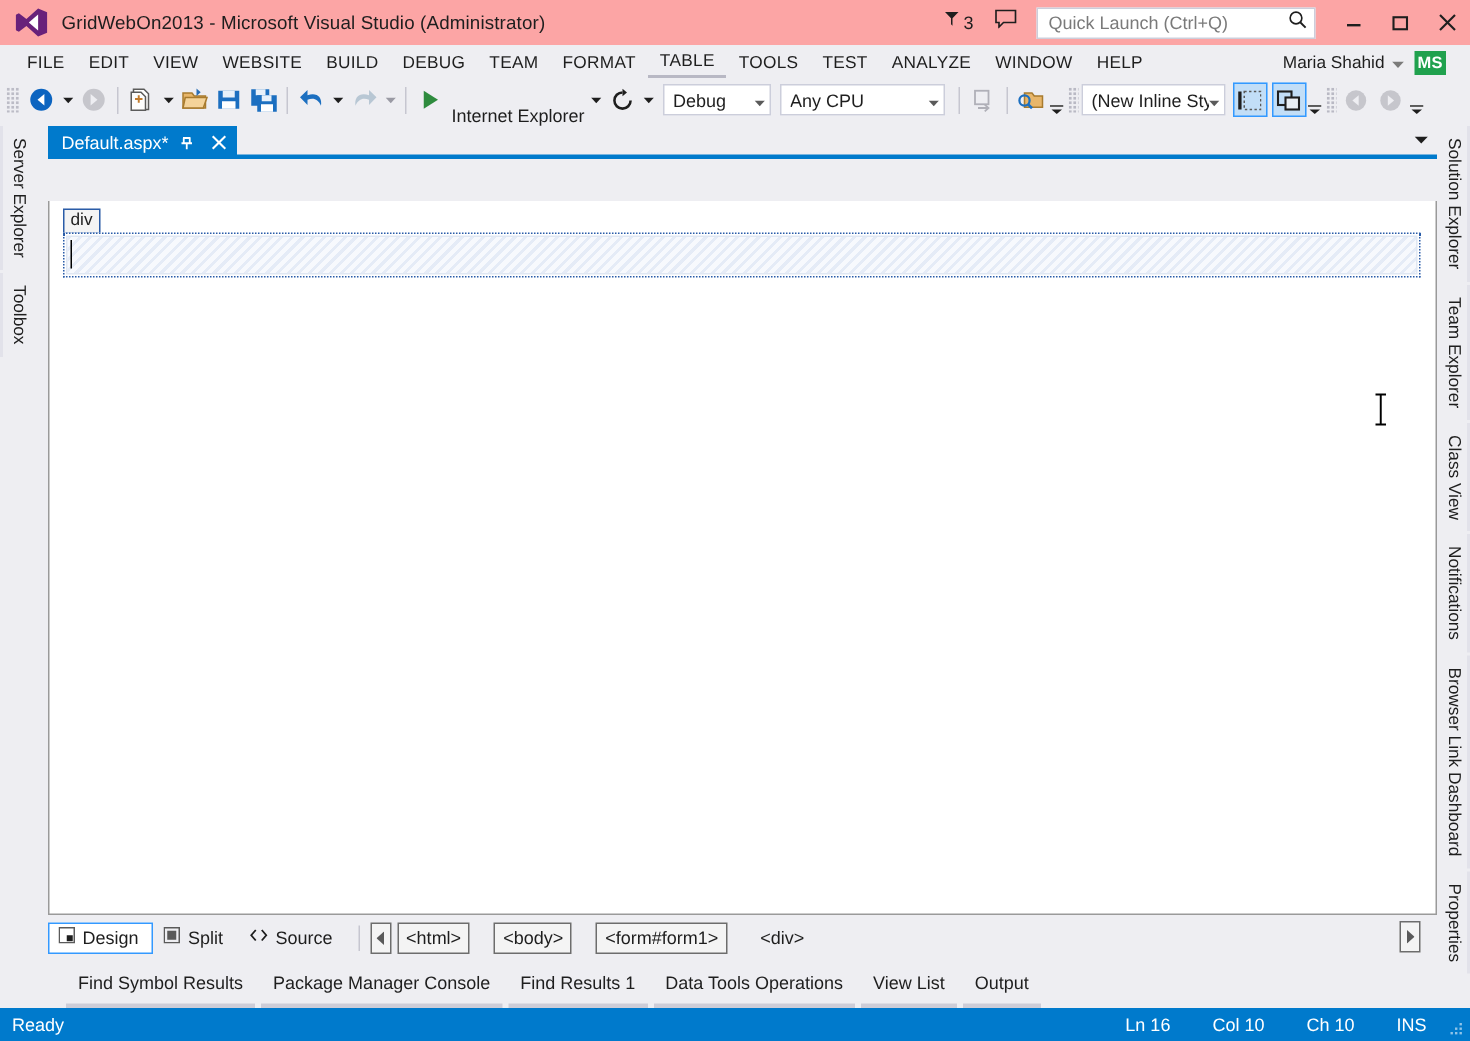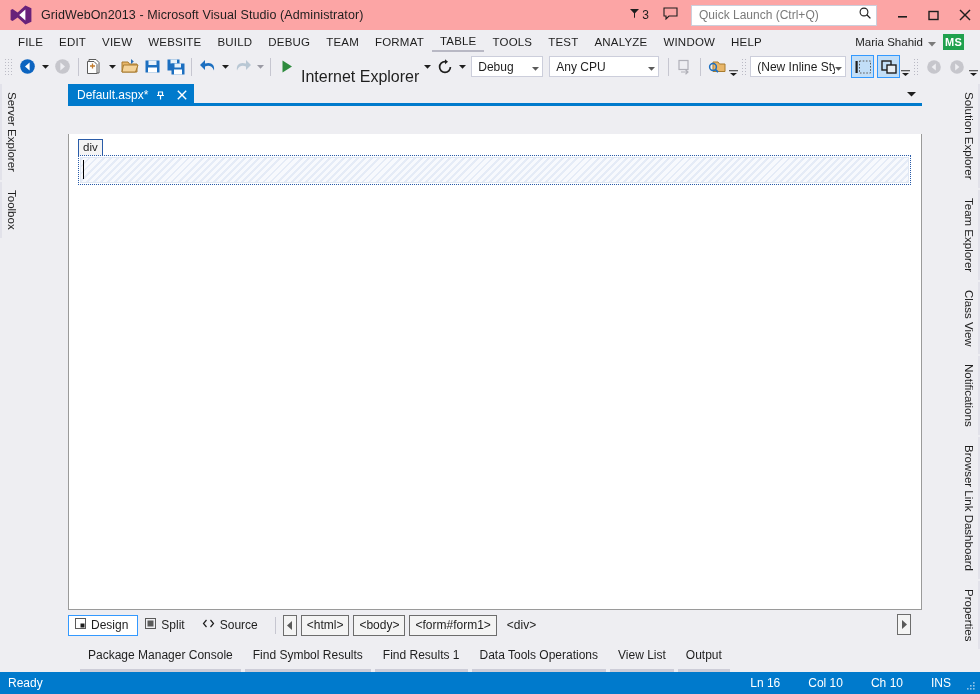--- a/index.html
+++ b/index.html
@@ -112,21 +112,21 @@
   }
   .tb-caret {
     width: 12px; height: 23px;
     display: flex; align-items: center; justify-content: center;
     cursor: default;
   }
   .tb-sep {
     width: 1px; height: 18px; background: #c6c6d0; margin: 0 4px;
   }
   .tb-label {
-    font-size: 16px; color: #1e1e1e; padding: 0 2px 0 3px;
+    font-size: 12px; color: #1e1e1e; padding: 0 2px 0 3px;
     white-space: nowrap;
     margin-top: 20px;
   }
   .tb-combo {
     height: 21px; border: 1px solid #cccedb; background: #fff;
     display: flex; align-items: center; justify-content: space-between;
     padding: 0 3px 0 6px; font-size: 12px; color: #1e1e1e;
     white-space: nowrap; overflow: hidden; cursor: default;
   }
   .tb-combo .cb-text { overflow: hidden; text-overflow: clip; white-space: nowrap; }
@@ -135,21 +135,21 @@
     background-image: radial-gradient(#b9b9c4 42%, transparent 44%);
     background-size: 3px 3px;
   }
   .tb-overflow {
     display: flex; flex-direction: column; align-items: center;
     justify-content: flex-end; width: 11px; height: 23px; padding-bottom: 2px;
     cursor: default;
   }
 
   
-  .main-row { flex: 1 1 auto; display: flex; min-height: 0; gap: 36px; }
+  .main-row { flex: 1 1 auto; display: flex; min-height: 0; }
 
   .sidetabs {
     width: 22px; flex: 0 0 22px;
     background: #eeeef2;
     display: flex; flex-direction: column;
     padding-top: 4px;
   }
   .sidetabs.right { align-items: flex-end; }
   .vtab {
     writing-mode: vertical-rl;
@@ -268,21 +268,21 @@
   .view-sep { width: 1px; height: 17px; background: #c6c6d0; margin: 0 7px; }
   .nav-arrow {
     width: 14px; height: 21px; border: 1px solid #6d6d6d;
     background: #f4f4f4;
     display: flex; align-items: center; justify-content: center;
     cursor: default; margin-right: 4px;
   }
   .tag-btn {
     height: 21px; border: 1px solid #6d6d6d; background: #f4f4f4;
     display: flex; align-items: center; padding: 0 5px;
-    font-size: 12px; color: #1e1e1e; cursor: default; margin-right: 4px;
+    font-size: 12px; color: #1e1e1e; cursor: default; margin-right: 16px;
   }
   .tag-btn.plain { border-color: transparent; background: transparent; }
   .viewbar-right { position: absolute; right: 11px; top: 4px; }
 
   
   .tooltabs {
     height: 32px; flex: 0 0 32px;
     background: #eeeef2;
     display: flex; align-items: flex-end;
     padding-left: 22px; gap: 0px;
@@ -696,22 +696,22 @@
         <span class="viewbar-right">
           <span class="nav-arrow" style="margin:0;">
             <svg width="6" height="9" viewBox="0 0 6 9">
                 <path d="M1 0 L6 4.5 L1 9 Z" fill="#5a5a5a"></path>
               </svg>
           </span>
         </span>
       </div>
 
       <div class="tooltabs">
+        <span class="tooltab">Find Symbol Results</span>
         <span class="tooltab">Package Manager Console</span>
-        <span class="tooltab">Find Symbol Results</span>
         <span class="tooltab">Find Results 1</span>
         <span class="tooltab">Data Tools Operations</span>
         <span class="tooltab">View List</span>
         <span class="tooltab">Output</span>
       </div>
 
     </div>
 
     <div class="sidetabs right">
       <span class="vtab">Solution Explorer</span>

